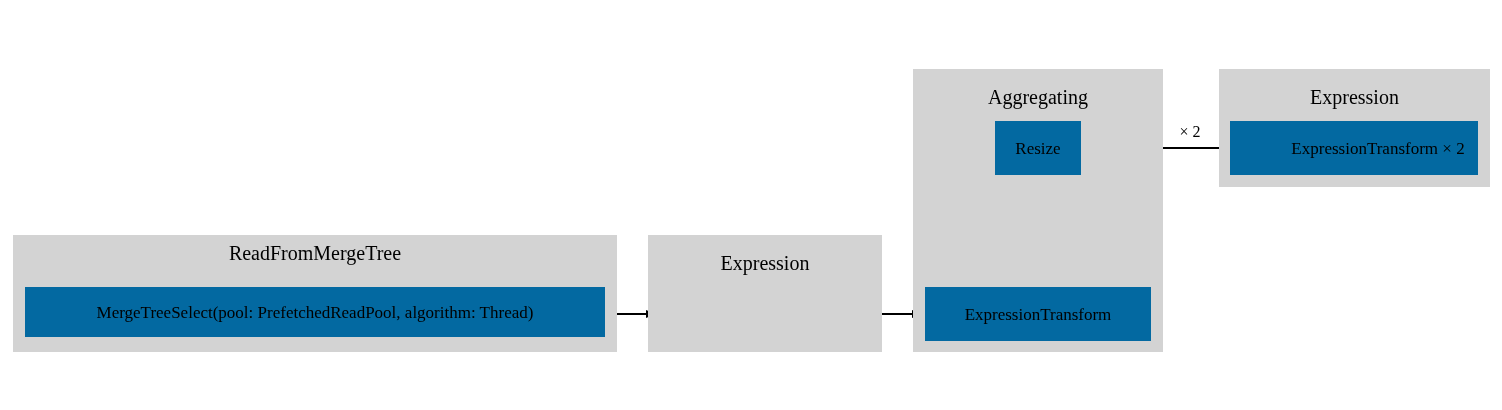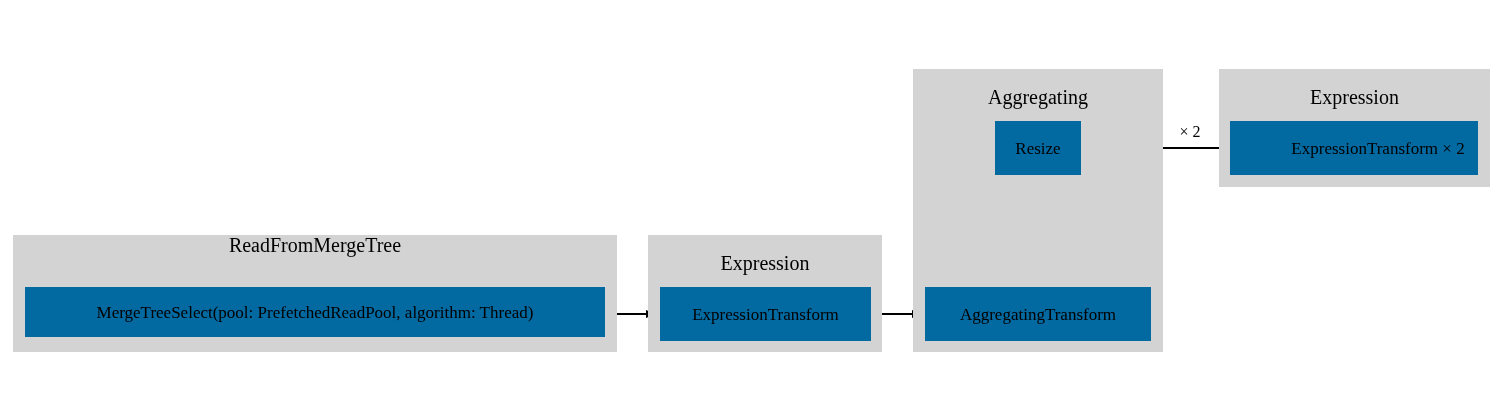--- a/index.html
+++ b/index.html
@@ -89,41 +89,38 @@
     <g>
       <line x1="1038" y1="286" x2="1038" y2="182" stroke="#000000" stroke-width="2" marker-end="url(#arrowhead)"></line>
     </g>
 
     <g>
       <line x1="1081" y1="148" x2="1234" y2="148" stroke="#000000" stroke-width="2" marker-end="url(#arrowhead)"></line>
     </g>
   </svg>
 
   <div class="cluster" style="left:13px; top:235px; width:604px; height:117px;">
-    <div class="cluster-label" style="top:0;">ReadFromMergeTree</div>
+    <div class="cluster-label" style="top:8px;">ReadFromMergeTree</div>
   </div>
   <div class="node" style="left:25px; top:287px; width:580px; height:50px;">
     <span class="node-label">MergeTreeSelect(pool: PrefetchedReadPool, algorithm: Thread)</span>
   </div>
 
   <div class="cluster" style="left:648px; top:235px; width:234px; height:117px;">
     <div class="cluster-label" style="top:18px;">Expression</div>
-  </div>
-  <div class="node" style="left:660px; top:287px; width:211px; height:54px;">
-    <span class="node-label">ExpressionTransform</span>
   </div>
 
   <div class="cluster" style="left:913px; top:69px; width:250px; height:283px;">
     <div class="cluster-label" style="top:18px;">Aggregating</div>
   </div>
   <div class="node" style="left:995px; top:121px; width:86px; height:54px;">
     <span class="node-label">Resize</span>
   </div>
   <div class="node" style="left:925px; top:287px; width:226px; height:54px;">
-    <span class="node-label">AggregatingTransform</span>
+    <span class="node-label">ExpressionTransform</span>
   </div>
 
   <div class="cluster" style="left:1219px; top:69px; width:271px; height:118px;">
     <div class="cluster-label" style="top:18px;">Expression</div>
   </div>
   <div class="node" style="left:1230px; top:121px; width:248px; height:54px;padding-left:48px;">
     <span class="node-label">ExpressionTransform × 2</span>
   </div>
 
   <div class="edge-label" style="left:1162px; top:124px; width:56px;">

